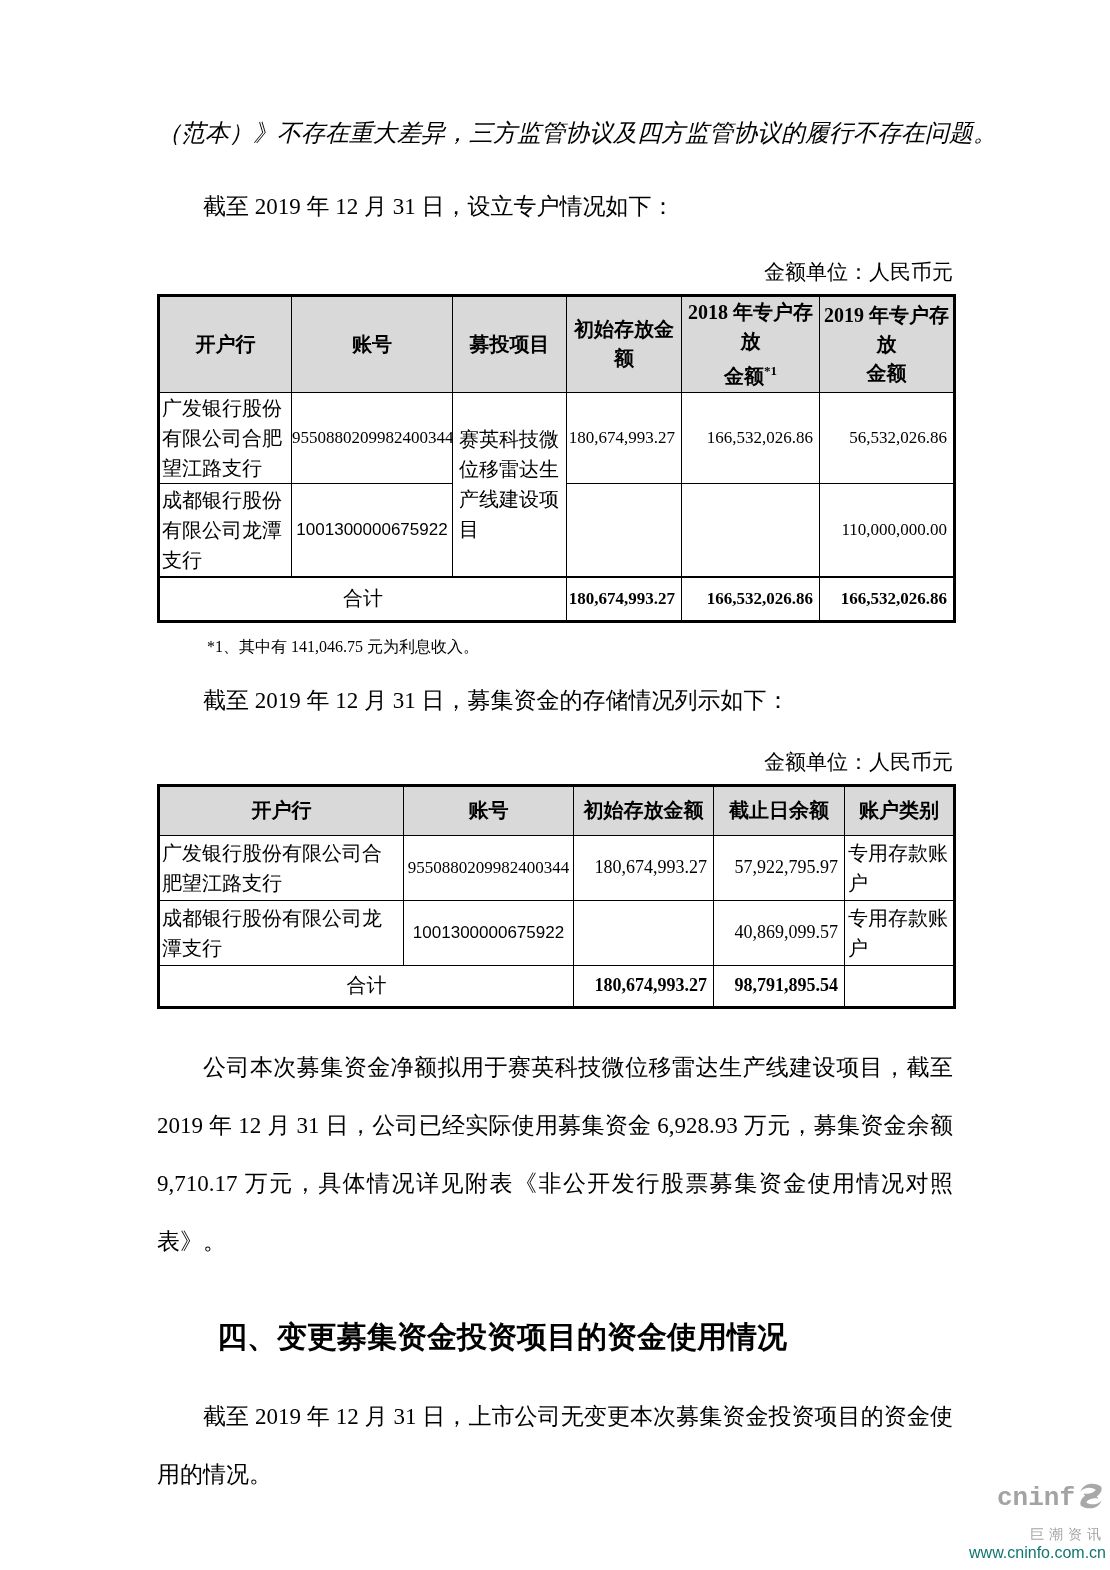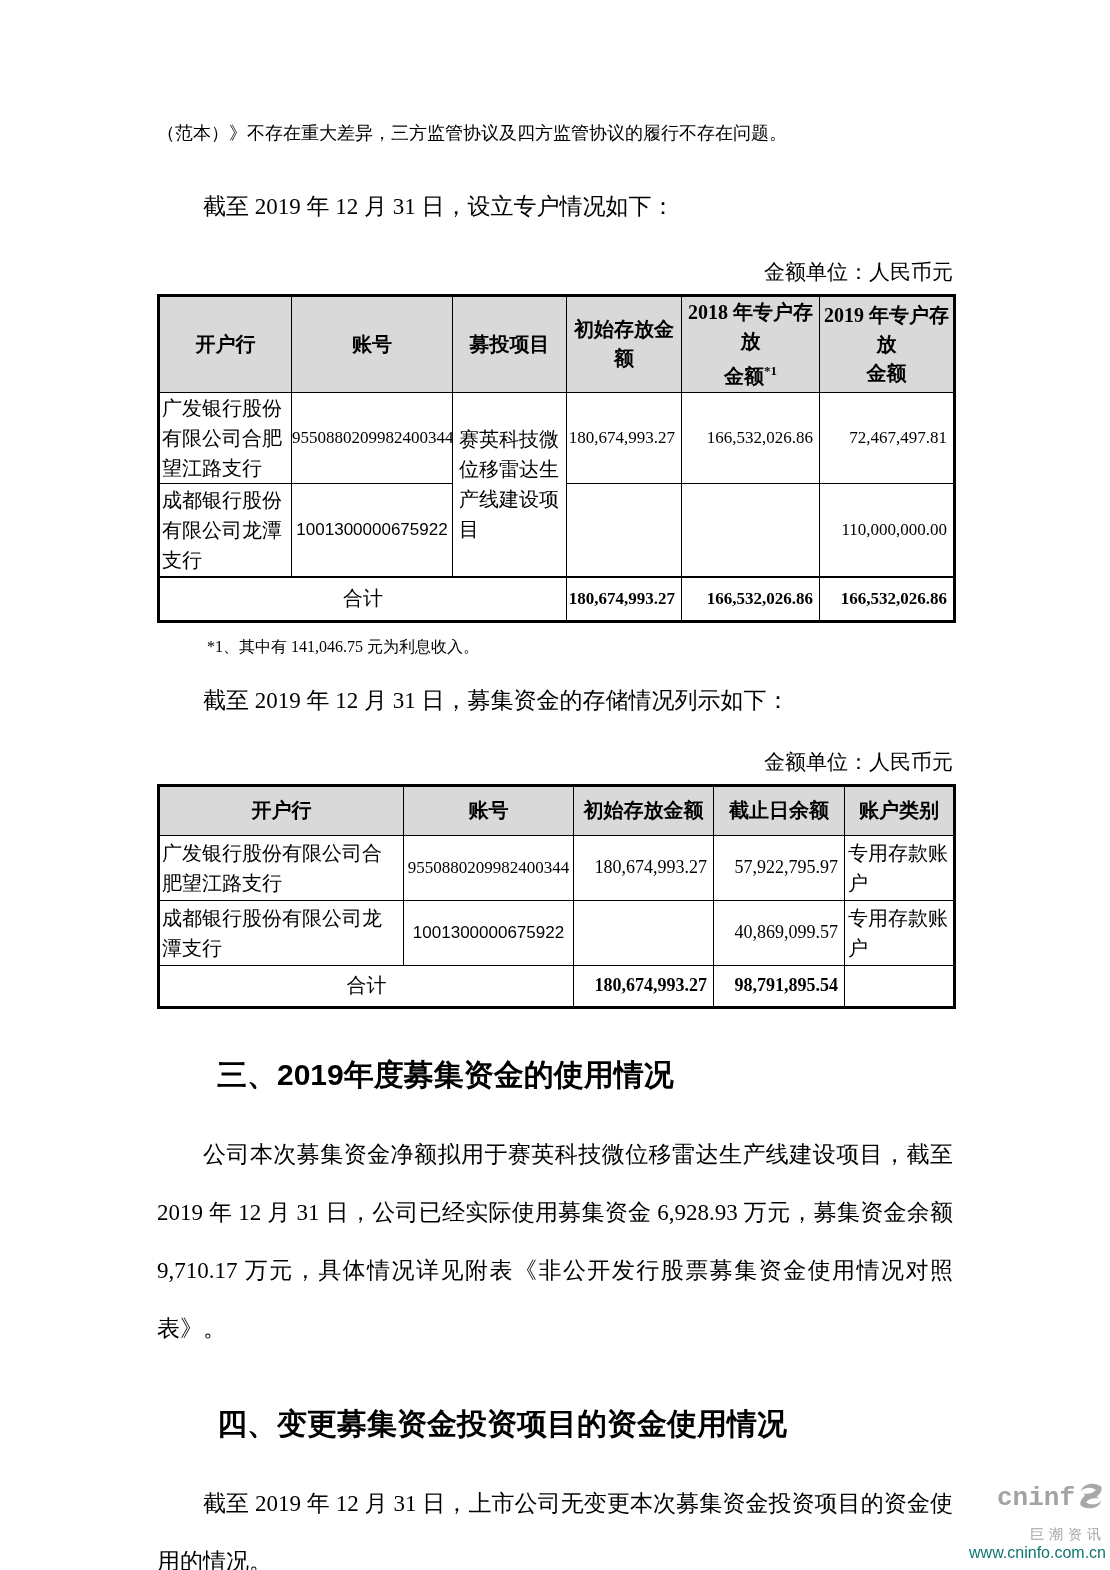--- a/index.html
+++ b/index.html
@@ -14,21 +14,21 @@
     box-sizing:border-box;
     padding:0 157px;
   }
   .body-text{
     font-size:23px;
     line-height:58px;
     text-align:justify;
     margin:0;
   }
   .indent{text-indent:2em;}
-  .p1{margin-top:116px;font-size:18px;line-height:34px;white-space:nowrap;}
+  .p1{margin-top:116px;font-size:24px;line-height:34px;white-space:nowrap;font-style:italic;}
   .p2{margin-top:40px;line-height:34px;}
   .unit-note{
     font-size:21px;
     text-align:right;
     margin-top:30px;
   }
   .unit-note.first{margin-top:34px;}
   table{
     border-collapse:collapse;
     table-layout:fixed;
@@ -140,21 +140,21 @@
         <th>初始存放金额</th>
         <th><span>2018 年专户存放</span><br><span>金额</span><sup>*1</sup></th>
         <th><span>2019 年专户存放</span><br><span>金额</span></th>
       </tr>
       <tr class="r1">
         <td class="bank">广发银行股份有限公司合肥望江路支行</td>
         <td class="acct">9550880209982400344</td>
         <td class="project" rowspan="2">赛英科技微位移雷达生产线建设项目</td>
         <td class="num">180,674,993.27</td>
         <td class="num">166,532,026.86</td>
-        <td class="num">72,467,497.81</td>
+        <td class="num">56,532,026.86</td>
       </tr>
       <tr class="r2">
         <td class="bank">成都银行股份有限公司龙潭支行</td>
         <td class="acct sans-num">1001300000675922</td>
         <td class="num"></td>
         <td class="num"></td>
         <td class="num">110,000,000.00</td>
       </tr>
       <tr class="total">
         <td colspan="3" class="total-label">合计</td>
@@ -203,21 +203,20 @@
       </tr>
       <tr class="total">
         <td colspan="2" class="total-label">合计</td>
         <td class="num bold">180,674,993.27</td>
         <td class="num bold">98,791,895.54</td>
         <td></td>
       </tr>
     </tbody>
   </table>
 
-  <h2>三、2019年度募集资金的使用情况</h2>
   <p class="body-text indent sec-body">公司本次募集资金净额拟用于赛英科技微位移雷达生产线建设项目，截至 2019 年 12 月 31 日，公司已经实际使用募集资金 6,928.93 万元，募集资金余额 9,710.17 万元，具体情况详见附表《非公开发行股票募集资金使用情况对照表》。</p>
 
   <h2>四、变更募集资金投资项目的资金使用情况</h2>
   <p class="body-text indent sec-body">截至 2019 年 12 月 31 日，上市公司无变更本次募集资金投资项目的资金使用的情况。</p>
 
   <div class="watermark">
     <div class="wm-logo-row">
       <span class="wm-logo-text">cninf</span>
       <span>
         <svg width="30" height="30" viewBox="0 0 32 32" aria-hidden="true">

